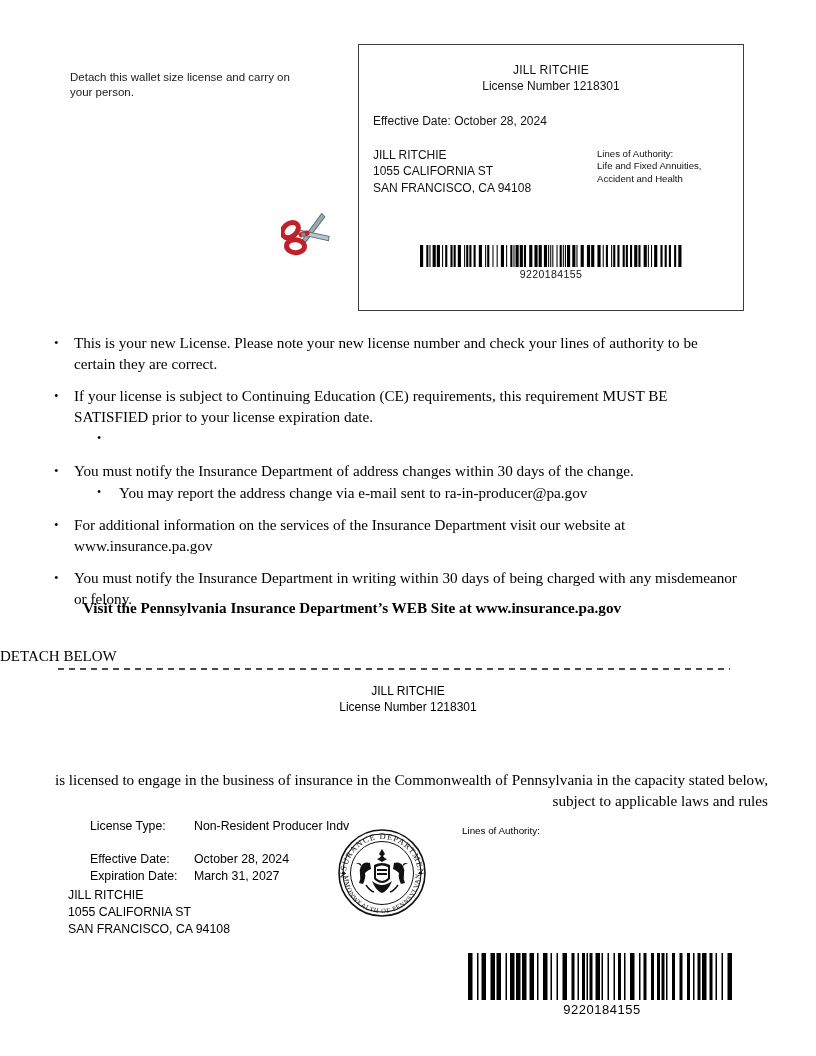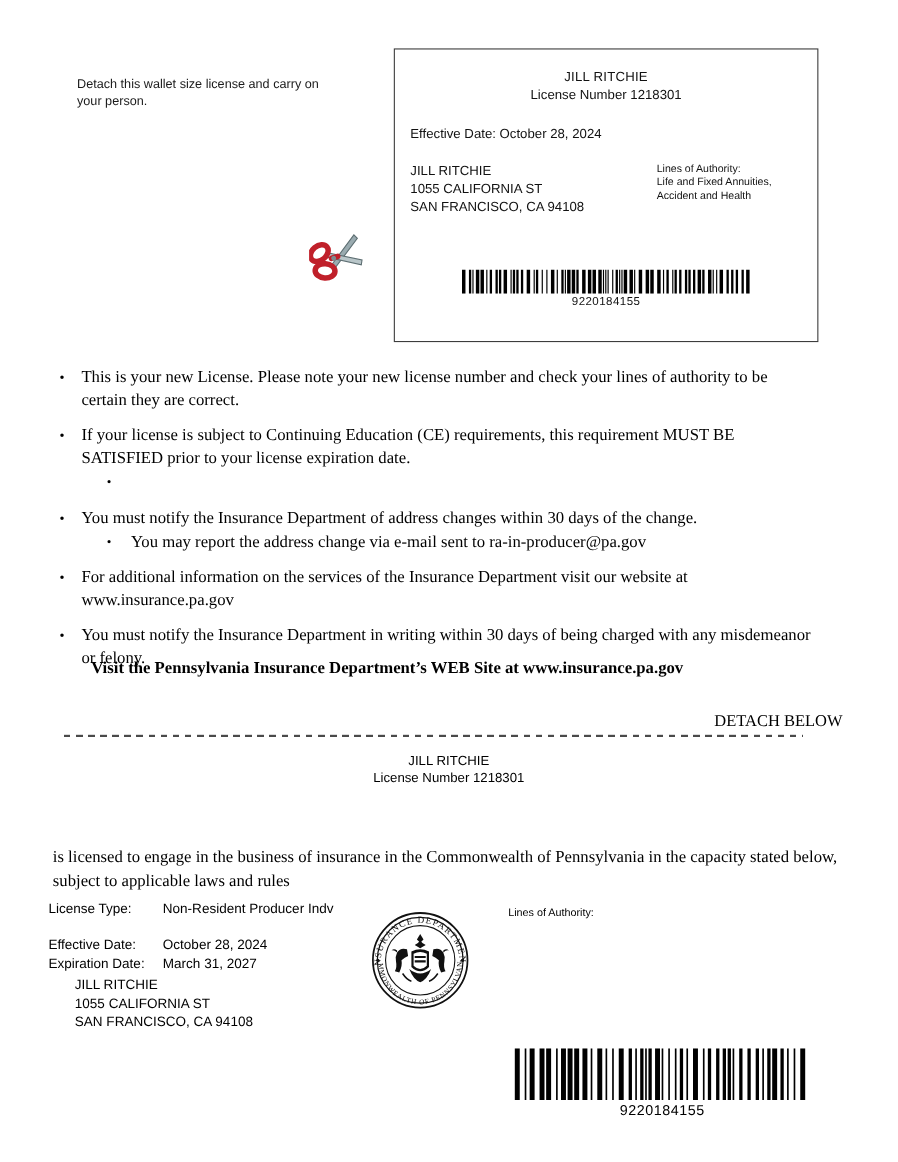--- a/index.html
+++ b/index.html
@@ -157,21 +157,21 @@
     font-weight: bold;
     padding-left: 20px;
     box-sizing: border-box;
   }
 
   .detach-below {
     position: absolute;
     left: 0;
     top: 648px;
     width: 766px;
-    text-align: right;
+    text-align: left;
     font-size: 15px;
   }
   .dash-line {
     position: absolute;
     left: 58px;
     top: 668px;
     width: 672px;
     height: 2px;
     background-image: repeating-linear-gradient(
       to right,
@@ -189,35 +189,35 @@
     text-align: center;
     font-family: "Liberation Sans", sans-serif;
     font-size: 12px;
     line-height: 15.5px;
   }
   .stub-statement {
     position: absolute;
     left: 48px;
     top: 769px;
     width: 720px;
-    text-align: left;
+    text-align: right;
     font-size: 15.2px;
     line-height: 21px;
   }
 
   .stub-details {
     position: absolute;
     left: 44px;
     top: 818px;
     font-family: "Liberation Sans", sans-serif;
     font-size: 12.3px;
     line-height: 17px;
   }
   .det-row { display: flex; }
-  .det-label { width: 104px; flex: 0 0 104px; }
+  .det-label { width: 104px; flex: 0 0 104px; margin-left: 46px; }
   .det-gap { height: 16px; }
 
   .stub-loa {
     position: absolute;
     left: 462px;
     top: 824px;
     width: 280px;
     font-family: "Liberation Sans", sans-serif;
     font-size: 9.8px;
     line-height: 13px;

